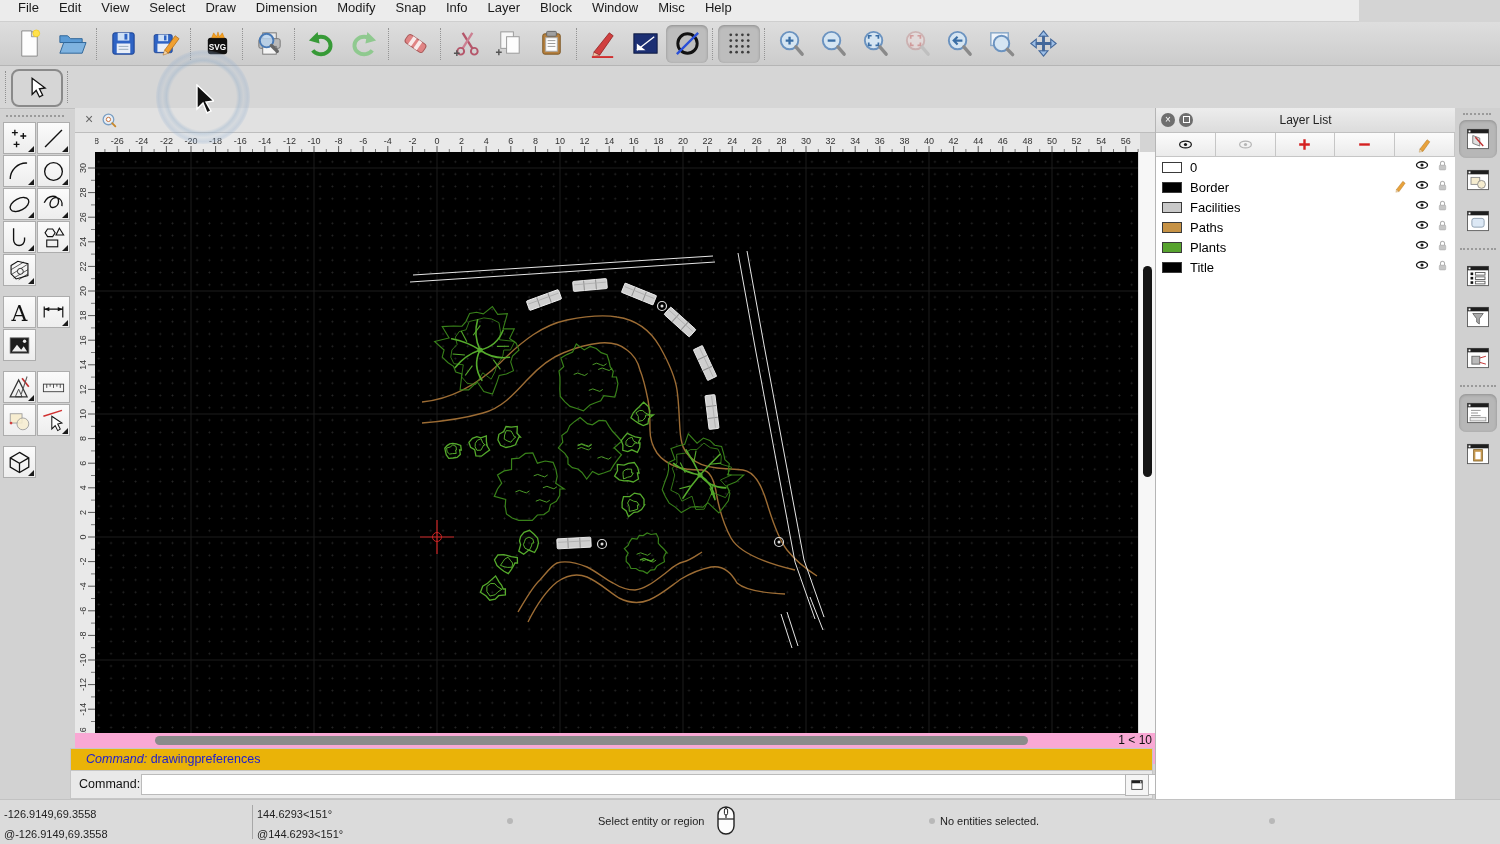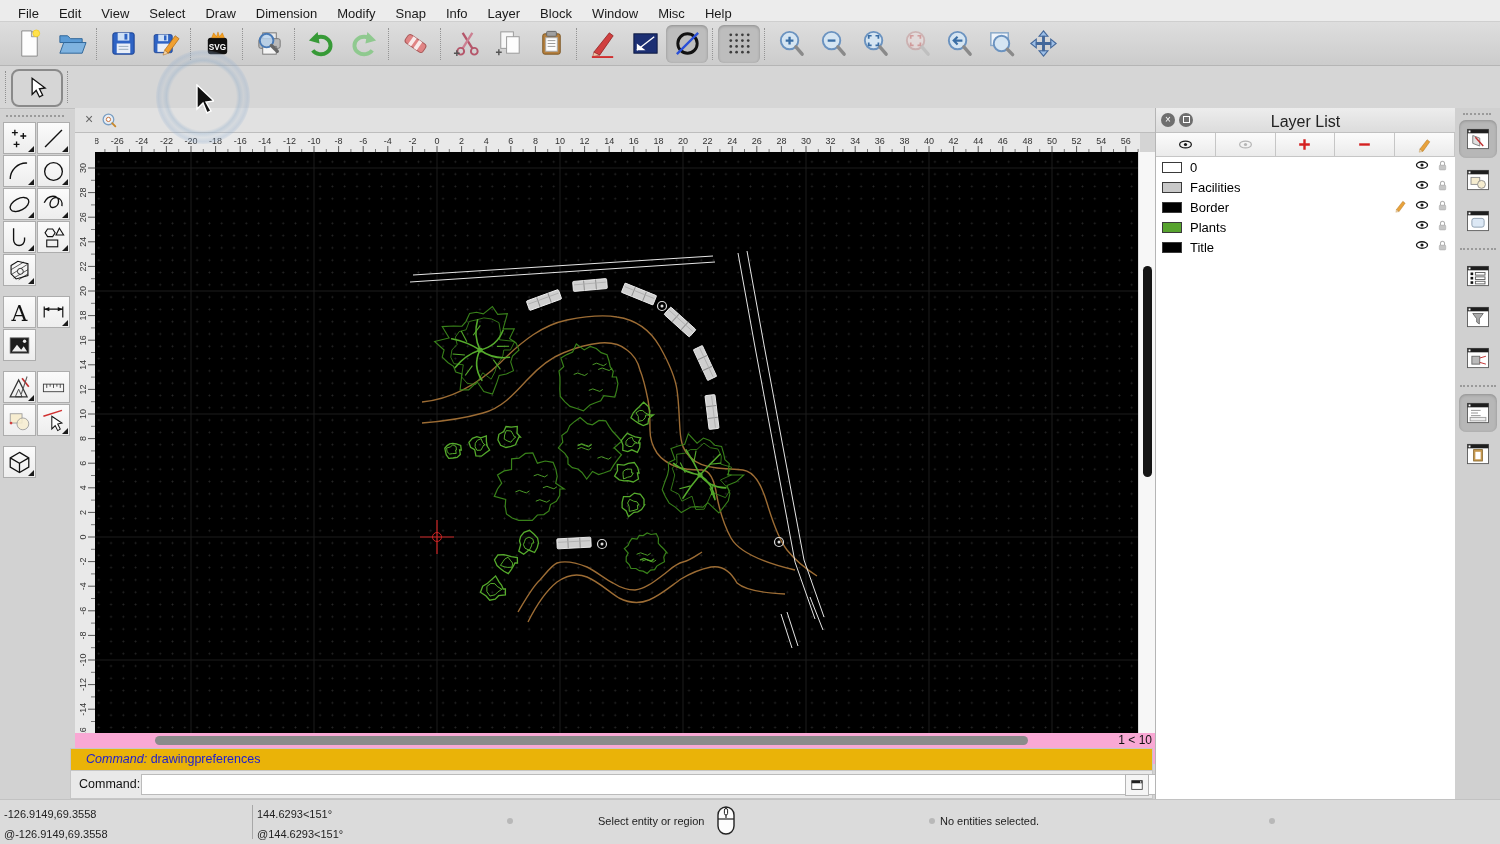--- a/index.html
+++ b/index.html
@@ -1,21 +1,21 @@
 <!DOCTYPE html>
 <html><head>
 <meta charset="utf-8">
 <style>
   html,body{margin:0;padding:0;background:#9a9a9a;}
   .app{position:relative;width:1500px;height:844px;background:#d4d4d4;overflow:hidden;
        font-family:"Liberation Sans",sans-serif;color:#111;}
   .abs{position:absolute;}
   
-  .menubar{position:absolute;left:0;top:0;width:1500px;height:22px;background:#ececec;
-           border-bottom:1px solid #cfcfcf;display:flex;align-items:flex-end;padding-left:8px;box-sizing:border-box;}
+  .menubar{position:absolute;left:0;top:0;width:1359px;height:22px;background:#ececec;
+           border-bottom:1px solid #cfcfcf;display:flex;align-items:flex-start;padding-left:8px;box-sizing:border-box;}
   .menu-item{font-size:13px;color:#1a1a1a;padding:0 10px;cursor:default;}
   
   .toolbar{position:absolute;left:0;top:22px;width:1500px;height:44px;
            background:linear-gradient(#dedede,#cccccc);border-bottom:1px solid #b5b5b5;
            display:flex;align-items:center;padding-left:8px;box-sizing:border-box;}
   .tbtn{width:42px;height:38px;display:flex;align-items:center;justify-content:center;border-radius:6px;}
   .tbtn.active{background:#bdbdbd;box-shadow:inset 0 1px 3px rgba(0,0,0,.25);}
   .tbtn.disabled{opacity:.45;}
   .vsep{width:1px;height:32px;border-left:1px dotted #949494;margin:0 4px;}
   
@@ -72,21 +72,21 @@
   .has-sub::after{content:'';position:absolute;right:1px;bottom:1px;
         border-left:6px solid transparent;border-bottom:6px solid #1a1a1a;}
   
   .layerpanel{position:absolute;left:1155px;top:108px;width:300px;height:692px;background:#fff;
               border-left:1px solid #b5b5b5;box-sizing:border-box;}
   .lphead{position:absolute;left:0;top:0;width:100%;height:25px;
           background:linear-gradient(#ededed,#dcdcdc);border-bottom:1px solid #c0c0c0;box-sizing:border-box;}
   .lpbtn{position:absolute;top:5px;width:14px;height:14px;border-radius:50%;background:#6e6e6e;
          color:#fff;font-size:10px;line-height:14px;text-align:center;}
   .lpbtn .sq{display:inline-block;width:5px;height:5px;border:1px solid #fff;margin-top:3px;}
-  .lptitle{position:absolute;left:0;top:5px;width:100%;text-align:center;font-size:16px;color:#222;}
+  .lptitle{position:absolute;left:0;top:5px;width:100%;text-align:center;font-size:12px;color:#222;}
   .lptools{position:absolute;left:0;top:25px;width:100%;height:24px;display:flex;}
   .lptool{flex:1;border-right:1px solid #c6c6c6;border-bottom:1px solid #c6c6c6;
           background:linear-gradient(#fbfbfb,#ebebeb);display:flex;align-items:center;justify-content:center;}
   .lprows{position:absolute;left:0;top:49px;width:100%;}
   .lrow{height:20px;display:flex;align-items:center;padding:0 6px;}
   .lswatch{width:20px;height:11px;border:1px solid #3a3a3a;margin-right:8px;box-sizing:border-box;}
   .lname{flex:1;font-size:13px;color:#000;}
   .lrow svg{margin-left:6px;}
   
   .rstrip{position:absolute;left:1455px;top:108px;width:45px;height:736px;background:#d0d0d0;}
@@ -921,38 +921,50 @@
           <span><svg viewBox="0 0 32 32" width="16" height="16">
               <ellipse cx="16" cy="16" rx="11" ry="6.5" fill="none" stroke="#161616" stroke-width="2.6"></ellipse>
               <circle cx="16" cy="16" r="3.2" fill="#161616"></circle>
             </svg></span>
           <span><svg viewBox="0 0 32 32" width="13" height="13">
               <path d="M11 15 v-4.5 a5 5 0 0 1 10 0 V15" fill="none" stroke="#b0b0b0" stroke-width="2.6"></path>
               <rect x="8" y="15" width="16" height="12" rx="2.5" fill="#c6c6c6" stroke="#9a9a9a"></rect>
             </svg></span>
         </div>
         <div class="lrow">
+          <span class="lswatch" style="background: rgb(0, 0, 0);"></span>
+          <span class="lname">Border</span>
+          <span><svg viewBox="0 0 32 32" width="15" height="15">
+              <path d="M7 25 L21 7 l5 4 L13 29 z" fill="#e8a23c" stroke="#a06a18" stroke-width=".8"></path>
+              <path d="M7 25 l6 4 -7 1.5 z" fill="#f2d8b0" stroke="#a06a18" stroke-width=".5"></path>
+            </svg></span>
+          <span><svg viewBox="0 0 32 32" width="16" height="16">
+              <ellipse cx="16" cy="16" rx="11" ry="6.5" fill="none" stroke="#161616" stroke-width="2.6"></ellipse>
+              <circle cx="16" cy="16" r="3.2" fill="#161616"></circle>
+            </svg></span>
+          <span><svg viewBox="0 0 32 32" width="13" height="13">
+              <path d="M11 15 v-4.5 a5 5 0 0 1 10 0 V15" fill="none" stroke="#b0b0b0" stroke-width="2.6"></path>
+              <rect x="8" y="15" width="16" height="12" rx="2.5" fill="#c6c6c6" stroke="#9a9a9a"></rect>
+            </svg></span>
+        </div>
+        <div class="lrow">
           <span class="lswatch" style="background: rgb(200, 200, 200);"></span>
           <span class="lname">Facilities</span>
           <span><svg viewBox="0 0 32 32" width="16" height="16">
               <ellipse cx="16" cy="16" rx="11" ry="6.5" fill="none" stroke="#161616" stroke-width="2.6"></ellipse>
               <circle cx="16" cy="16" r="3.2" fill="#161616"></circle>
             </svg></span>
           <span><svg viewBox="0 0 32 32" width="13" height="13">
               <path d="M11 15 v-4.5 a5 5 0 0 1 10 0 V15" fill="none" stroke="#b0b0b0" stroke-width="2.6"></path>
               <rect x="8" y="15" width="16" height="12" rx="2.5" fill="#c6c6c6" stroke="#9a9a9a"></rect>
             </svg></span>
         </div>
         <div class="lrow">
-          <span class="lswatch" style="background: rgb(0, 0, 0);"></span>
-          <span class="lname">Border</span>
-          <span><svg viewBox="0 0 32 32" width="15" height="15">
-              <path d="M7 25 L21 7 l5 4 L13 29 z" fill="#e8a23c" stroke="#a06a18" stroke-width=".8"></path>
-              <path d="M7 25 l6 4 -7 1.5 z" fill="#f2d8b0" stroke="#a06a18" stroke-width=".5"></path>
-            </svg></span>
+          <span class="lswatch" style="background: rgb(198, 146, 69);"></span>
+          <span class="lname">Paths</span>
           <span><svg viewBox="0 0 32 32" width="16" height="16">
               <ellipse cx="16" cy="16" rx="11" ry="6.5" fill="none" stroke="#161616" stroke-width="2.6"></ellipse>
               <circle cx="16" cy="16" r="3.2" fill="#161616"></circle>
             </svg></span>
           <span><svg viewBox="0 0 32 32" width="13" height="13">
               <path d="M11 15 v-4.5 a5 5 0 0 1 10 0 V15" fill="none" stroke="#b0b0b0" stroke-width="2.6"></path>
               <rect x="8" y="15" width="16" height="12" rx="2.5" fill="#c6c6c6" stroke="#9a9a9a"></rect>
             </svg></span>
         </div>
         <div class="lrow">

